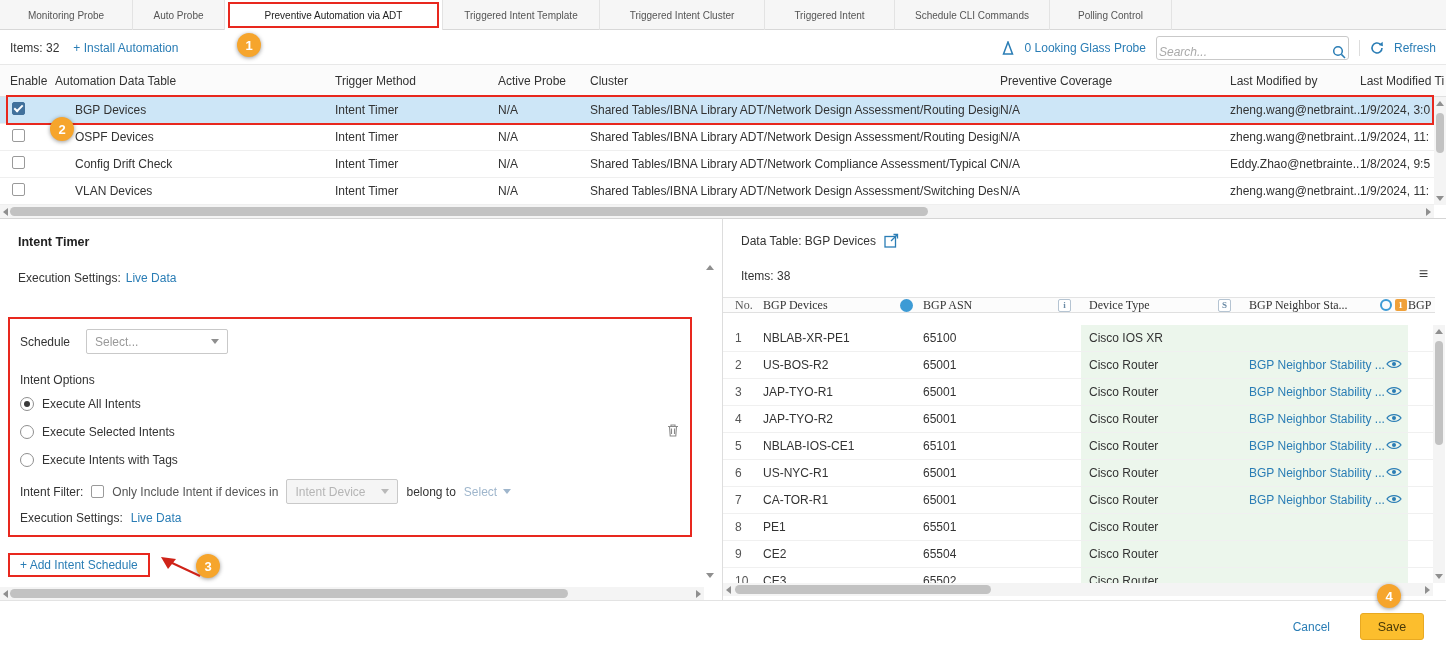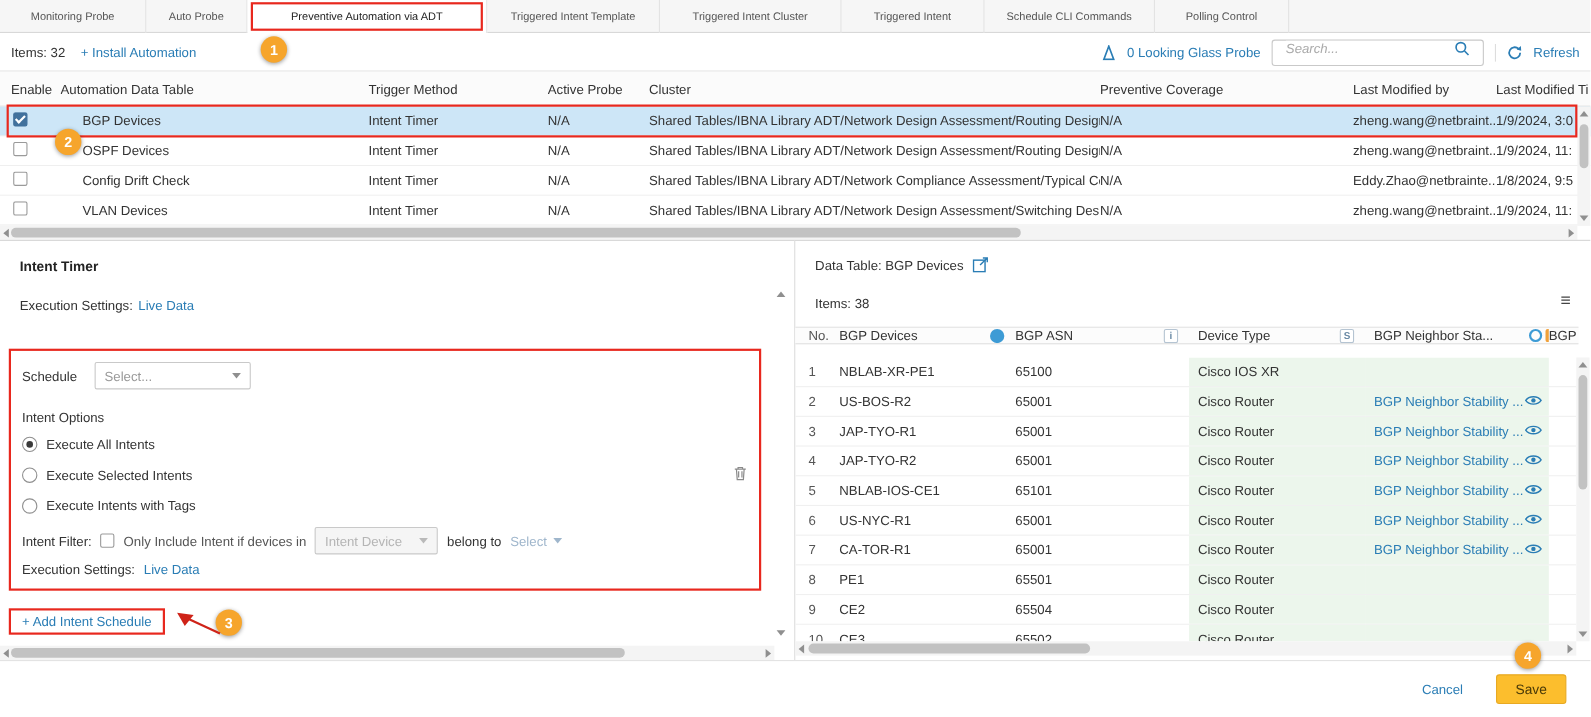--- a/index.html
+++ b/index.html
@@ -14,21 +14,21 @@
             border-bottom:1px solid #d8d8d8; display:flex; }
   .tab { display:flex; align-items:center; justify-content:center; height:30px;
          border-right:1px solid #e3e3e3; color:#555; font-size:10px; cursor:pointer; white-space:nowrap;text-align:right; }
   .tab.active { background:#fff; color:#222; }
 
   
   .toolbar { position:absolute; left:0; top:31px; width:100%; height:33px; display:flex;
              align-items:center; padding:0 10px; background:#fff; }
   .toolbar-right { margin-left:auto; display:flex; align-items:center; gap:10px; }
   .searchbox { width:193px; height:24px; border:1px solid #c9c9c9; border-radius:3px;
-               display:flex; align-items:flex-start; padding:0 12px; background:#fff; }
+               display:flex; align-items:flex-end; padding:0 2px; background:#fff; }
   .searchbox input { border:0; outline:0; flex:1; font-size:12px; color:#333; font-family:inherit; min-width:0; }
   .searchbox input::placeholder { color:#aaa; font-style:italic; }
   .vsep { width:1px; height:16px; background:#ddd; }
 
   
   .thead { position:absolute; left:0; top:64px; width:100%; height:33px; background:#fbfbfb;
            border-top:1px solid #e8e8e8; border-bottom:1px solid #e0e0e0; display:flex; align-items:center; }
   .trow { position:absolute; left:0; width:100%; height:27px; display:flex; align-items:center;
           border-bottom:1px solid #efefef; background:#fff; }
   .trow.selected { background:#cde6f7; }
@@ -65,21 +65,21 @@
   .radio { width:14px; height:14px; border:1px solid #8f8f8f; border-radius:50%; display:inline-block; background:#fff; position:relative; flex:none; }
   .radio.on::after { content:""; position:absolute; left:3px; top:3px; width:6px; height:6px; border-radius:50%; background:#3a3a3a; }
   .cb { width:13px; height:13px; border:1px solid #9a9a9a; border-radius:2px; display:inline-block; background:#fff; position:relative; flex:none; }
   .cb.checked { background:#41719c; border-color:#41719c; }
   .cb.checked::after { content:""; position:absolute; left:1px; top:2px; width:7px; height:3px;
                        border-left:2px solid #fff; border-bottom:2px solid #fff; transform:rotate(-45deg); }
   .add-schedule { position:absolute; left:8px; top:334px; border:2px solid #e8281e; padding:3px 10px; background:#fff; }
 
   
   .dt-head { position:absolute; left:0; top:78px; width:712px; height:16px; background:#fcfcfc;
-             border-top:1px solid #e3e3e3; border-bottom:1px solid #e0e0e0; display:flex; align-items:center; }
+             border-top:1px solid #e3e3e3; border-bottom:1px solid #e0e0e0; display:flex; align-items:center;font-family:Liberation Serif, serif; }
   .dt-rows { position:absolute; left:0; top:106px; width:710px; height:258px; overflow:hidden; }
   .dt-row  { position:absolute; left:0; width:100%; height:27px; display:flex; align-items:stretch; border-bottom:1px solid #f0f0f0; }
   .dt-cell { display:flex; align-items:center; padding-right:6px; white-space:nowrap; overflow:hidden; }
   .col-no   { width:40px; padding-left:12px; color:#555; }
   .col-dev  { width:160px; }
   .col-asn  { width:158px; }
   .col-type { width:160px; background:#ecf6ec; padding-left:8px; }
   .col-nb   { width:167px; background:#ecf6ec; padding-left:8px; }
   .col-x    { flex:1; }
   .dt-head .col-type, .dt-head .col-nb { background:transparent;gap:32px; }

